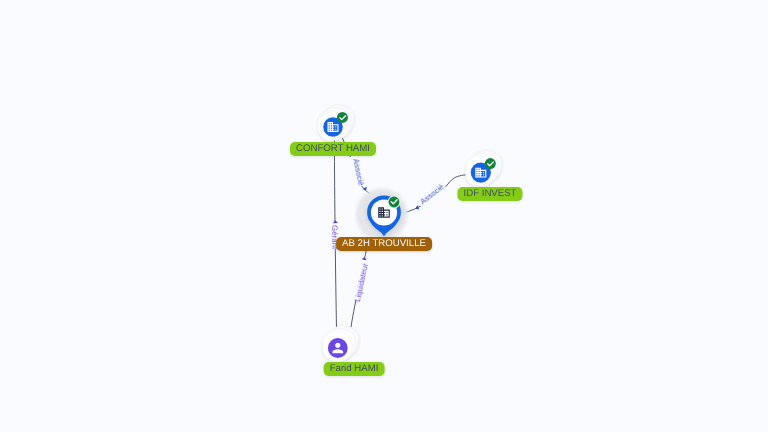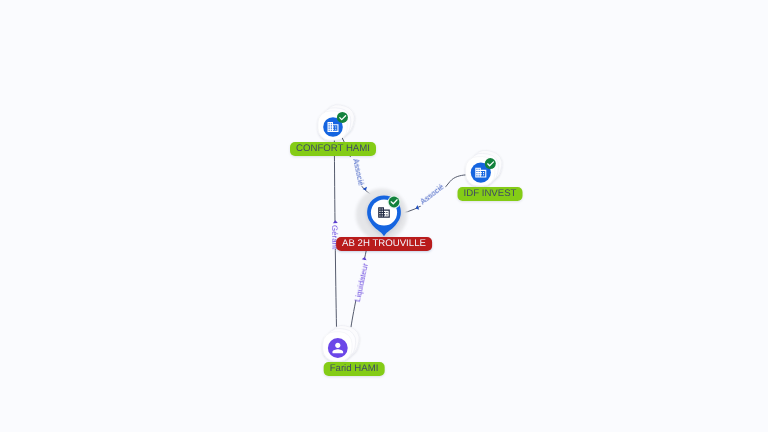--- a/index.html
+++ b/index.html
@@ -11,21 +11,21 @@
   svg.layer{position:absolute;left:0;top:0;width:768px;height:432px;display:block;}
   .edge-line{fill:none;stroke:#555b6d;stroke-width:1;stroke-linecap:round;}
   .elbg{fill:#fafbfe;}
   .elabel{position:absolute;font-size:7.9px;white-space:nowrap;line-height:1;
           transform-origin:0 0;will-change:transform;}
   .elabel.assoc{color:#4361c4;}
   .elabel.role{color:#6b4ae0;}
   .nlabel{position:absolute;white-space:nowrap;border-radius:5px;
         font-size:9.65px;line-height:11.6px;padding:1px 6px;transform:translateX(-50%) translateZ(0);will-change:transform;}
   .nlabel.plain{background:#84cc16;color:#3f4a63;box-shadow:0 1px 2.5px rgba(40,50,80,.13);}
-  .nlabel.sel{background:#b91c1c;color:#f2f7ff;box-shadow:0 1px 2.5px rgba(20,60,140,.22);}
+  .nlabel.sel{background:#a16207;color:#f2f7ff;box-shadow:0 1px 2.5px rgba(20,60,140,.22);}
 </style>
 </head>
 <body>
 
 <div id="stage">
 
 <svg class="layer" id="edges" viewBox="0 0 768 432">
 
   <g>
     <path class="edge-line" d="M341.5 136.4 C 348.5 149 353.5 166 358.5 180 C 362 189.5 368.5 192.5 374.5 197"></path>

